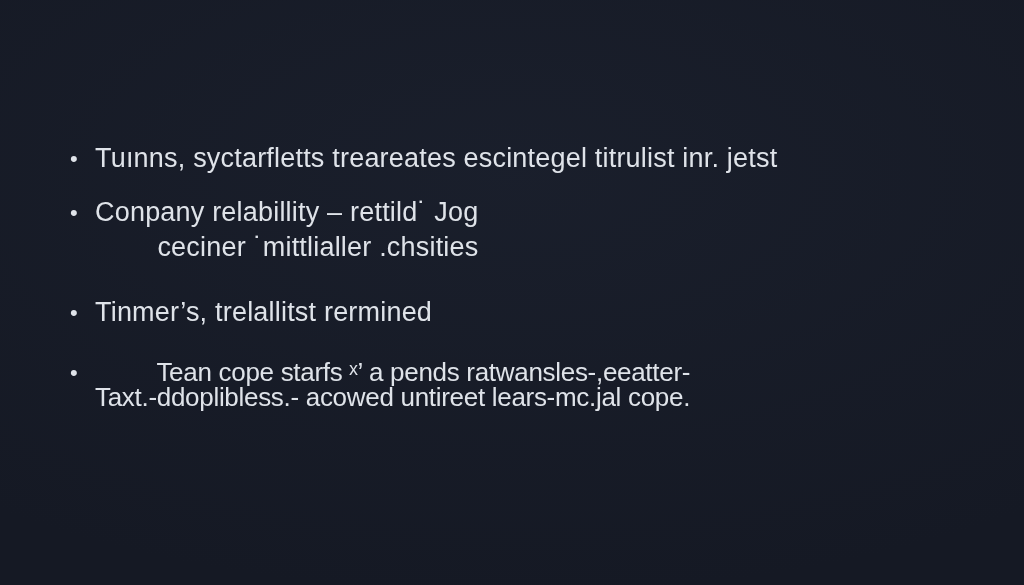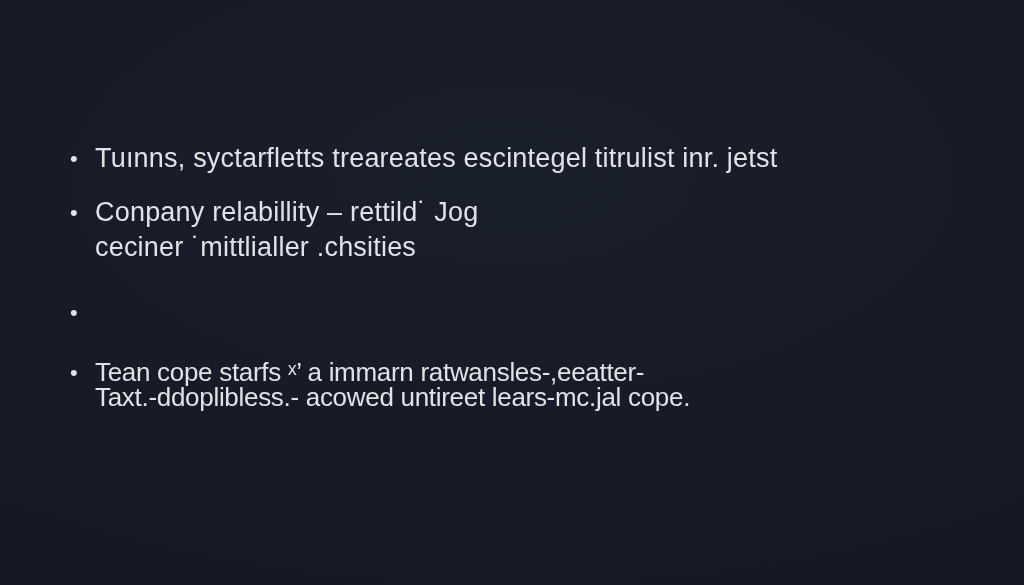--- a/index.html
+++ b/index.html
@@ -33,21 +33,21 @@
   }
   .bullet:nth-child(1){margin-bottom:19px;}
   .bullet .dot{
     flex:0 0 auto;
     width:25px;
     font-size:22px;
     line-height:35px;
     color:var(--text);
   }
   .bullet .lines{display:block;}
-  .bullet .line{white-space:nowrap;}
+  .bullet .line{white-space:nowrap;text-align:right;}
   
   .bullet:nth-child(4){
     font-size:26px;
     line-height:25px;
     letter-spacing:-0.3px;
   }
   .bullet:nth-child(4) .dot{line-height:25px;}
 </style>
 </head>
 <body>
@@ -65,24 +65,25 @@
     <span class="dot">•</span>
     <span class="lines">
           <div class="line">Conpany relabillity – rettild˙ Jog</div>
           <div class="line">ceciner ˙mittlialler .chsities</div>
         </span>
   </li>
 
   <li class="bullet">
     <span class="dot">•</span>
     <span class="lines">
+          <div class="line">Tinmer’s, trelallitst rermined</div>
         </span>
   </li>
 
   <li class="bullet">
     <span class="dot">•</span>
     <span class="lines">
-          <div class="line">Tean cope starfs ˣ’ a immarn ratwansles-,eeatter-</div>
+          <div class="line">Tean cope starfs ˣ’ a pends ratwansles-,eeatter-</div>
           <div class="line">Taxt.-ddoplibless.- acowed untireet lears-mc.jal cope.</div>
         </span>
   </li>
 </ul>
 </div>
 
 </body></html>

